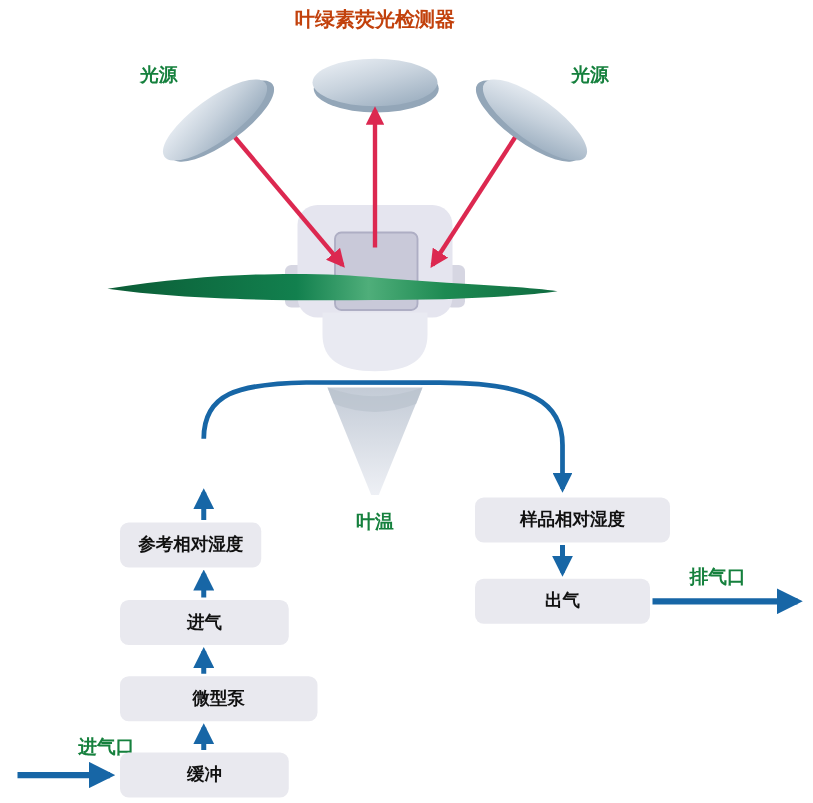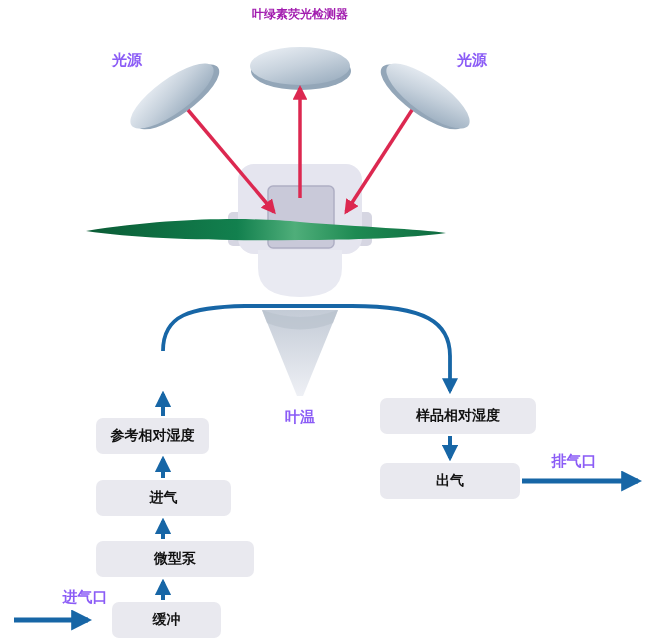--- a/index.html
+++ b/index.html
@@ -2,25 +2,25 @@
 <html><head>
 <meta charset="utf-8">
 <style>
   * { margin:0; padding:0; box-sizing:border-box; }
   html,body { background:#ffffff; }
   body { font-family:"DejaVu Sans","Liberation Sans",sans-serif; color:#111; }
   #stage { position:relative; width:650px; height:642px; background:#ffffff; overflow:hidden; }
   svg.layer { position:absolute; left:0; top:0; width:650px; height:642px; }
   .lbl {
     position:absolute; transform:translateX(-50%);
-    font-weight:700; font-size:15px; color:#8b5cf6; white-space:nowrap;
+    font-weight:700; font-size:15px; color:#15803d; white-space:nowrap;
   }
   .title {
     position:absolute; left:300px; top:6px; transform:translateX(-50%);
-    font-weight:700; font-size:12px; color:#a21caf; white-space:nowrap;
+    font-weight:700; font-size:16px; color:#c2410c; white-space:nowrap;
   }
   .box {
     position:absolute; height:36px; background:#e9e9ef; border-radius:7px;
     display:flex; align-items:center; justify-content:center;
     font-size:14px; font-weight:700; color:#111; white-space:nowrap;
   }
 </style>
 </head>
 <body>
 
@@ -103,21 +103,21 @@
     </g>
   </svg>
 
   <div class="title">叶绿素荧光检测器</div>
   <div class="lbl" style="left:127px; top:51px;">光源</div>
   <div class="lbl" style="left:472px; top:51px;">光源</div>
   <div class="lbl" style="left:300px; top:408px;">叶温</div>
   <div class="lbl" style="left:46px; top:588px;margin-left:39px;">进气口</div>
   <div class="lbl" style="left:574px; top:452px;">排气口</div>
 
-  <div class="box" style="left:96px; top:602px; width:109px;margin-left:16px;">缓冲</div>
+  <div class="box" style="left:96px; top:602px; width:135px;">缓冲</div>
   <div class="box" style="left:96px; top:541px; width:158px;">微型泵</div>
   <div class="box" style="left:96px; top:480px; width:135px;">进气</div>
   <div class="box" style="left:96px; top:418px; width:113px;">参考相对湿度</div>
 
   <div class="box" style="left:380px; top:398px; width:156px;">样品相对湿度</div>
   <div class="box" style="left:380px; top:463px; width:140px;">出气</div>
 
 </div>
 
 </body></html>

